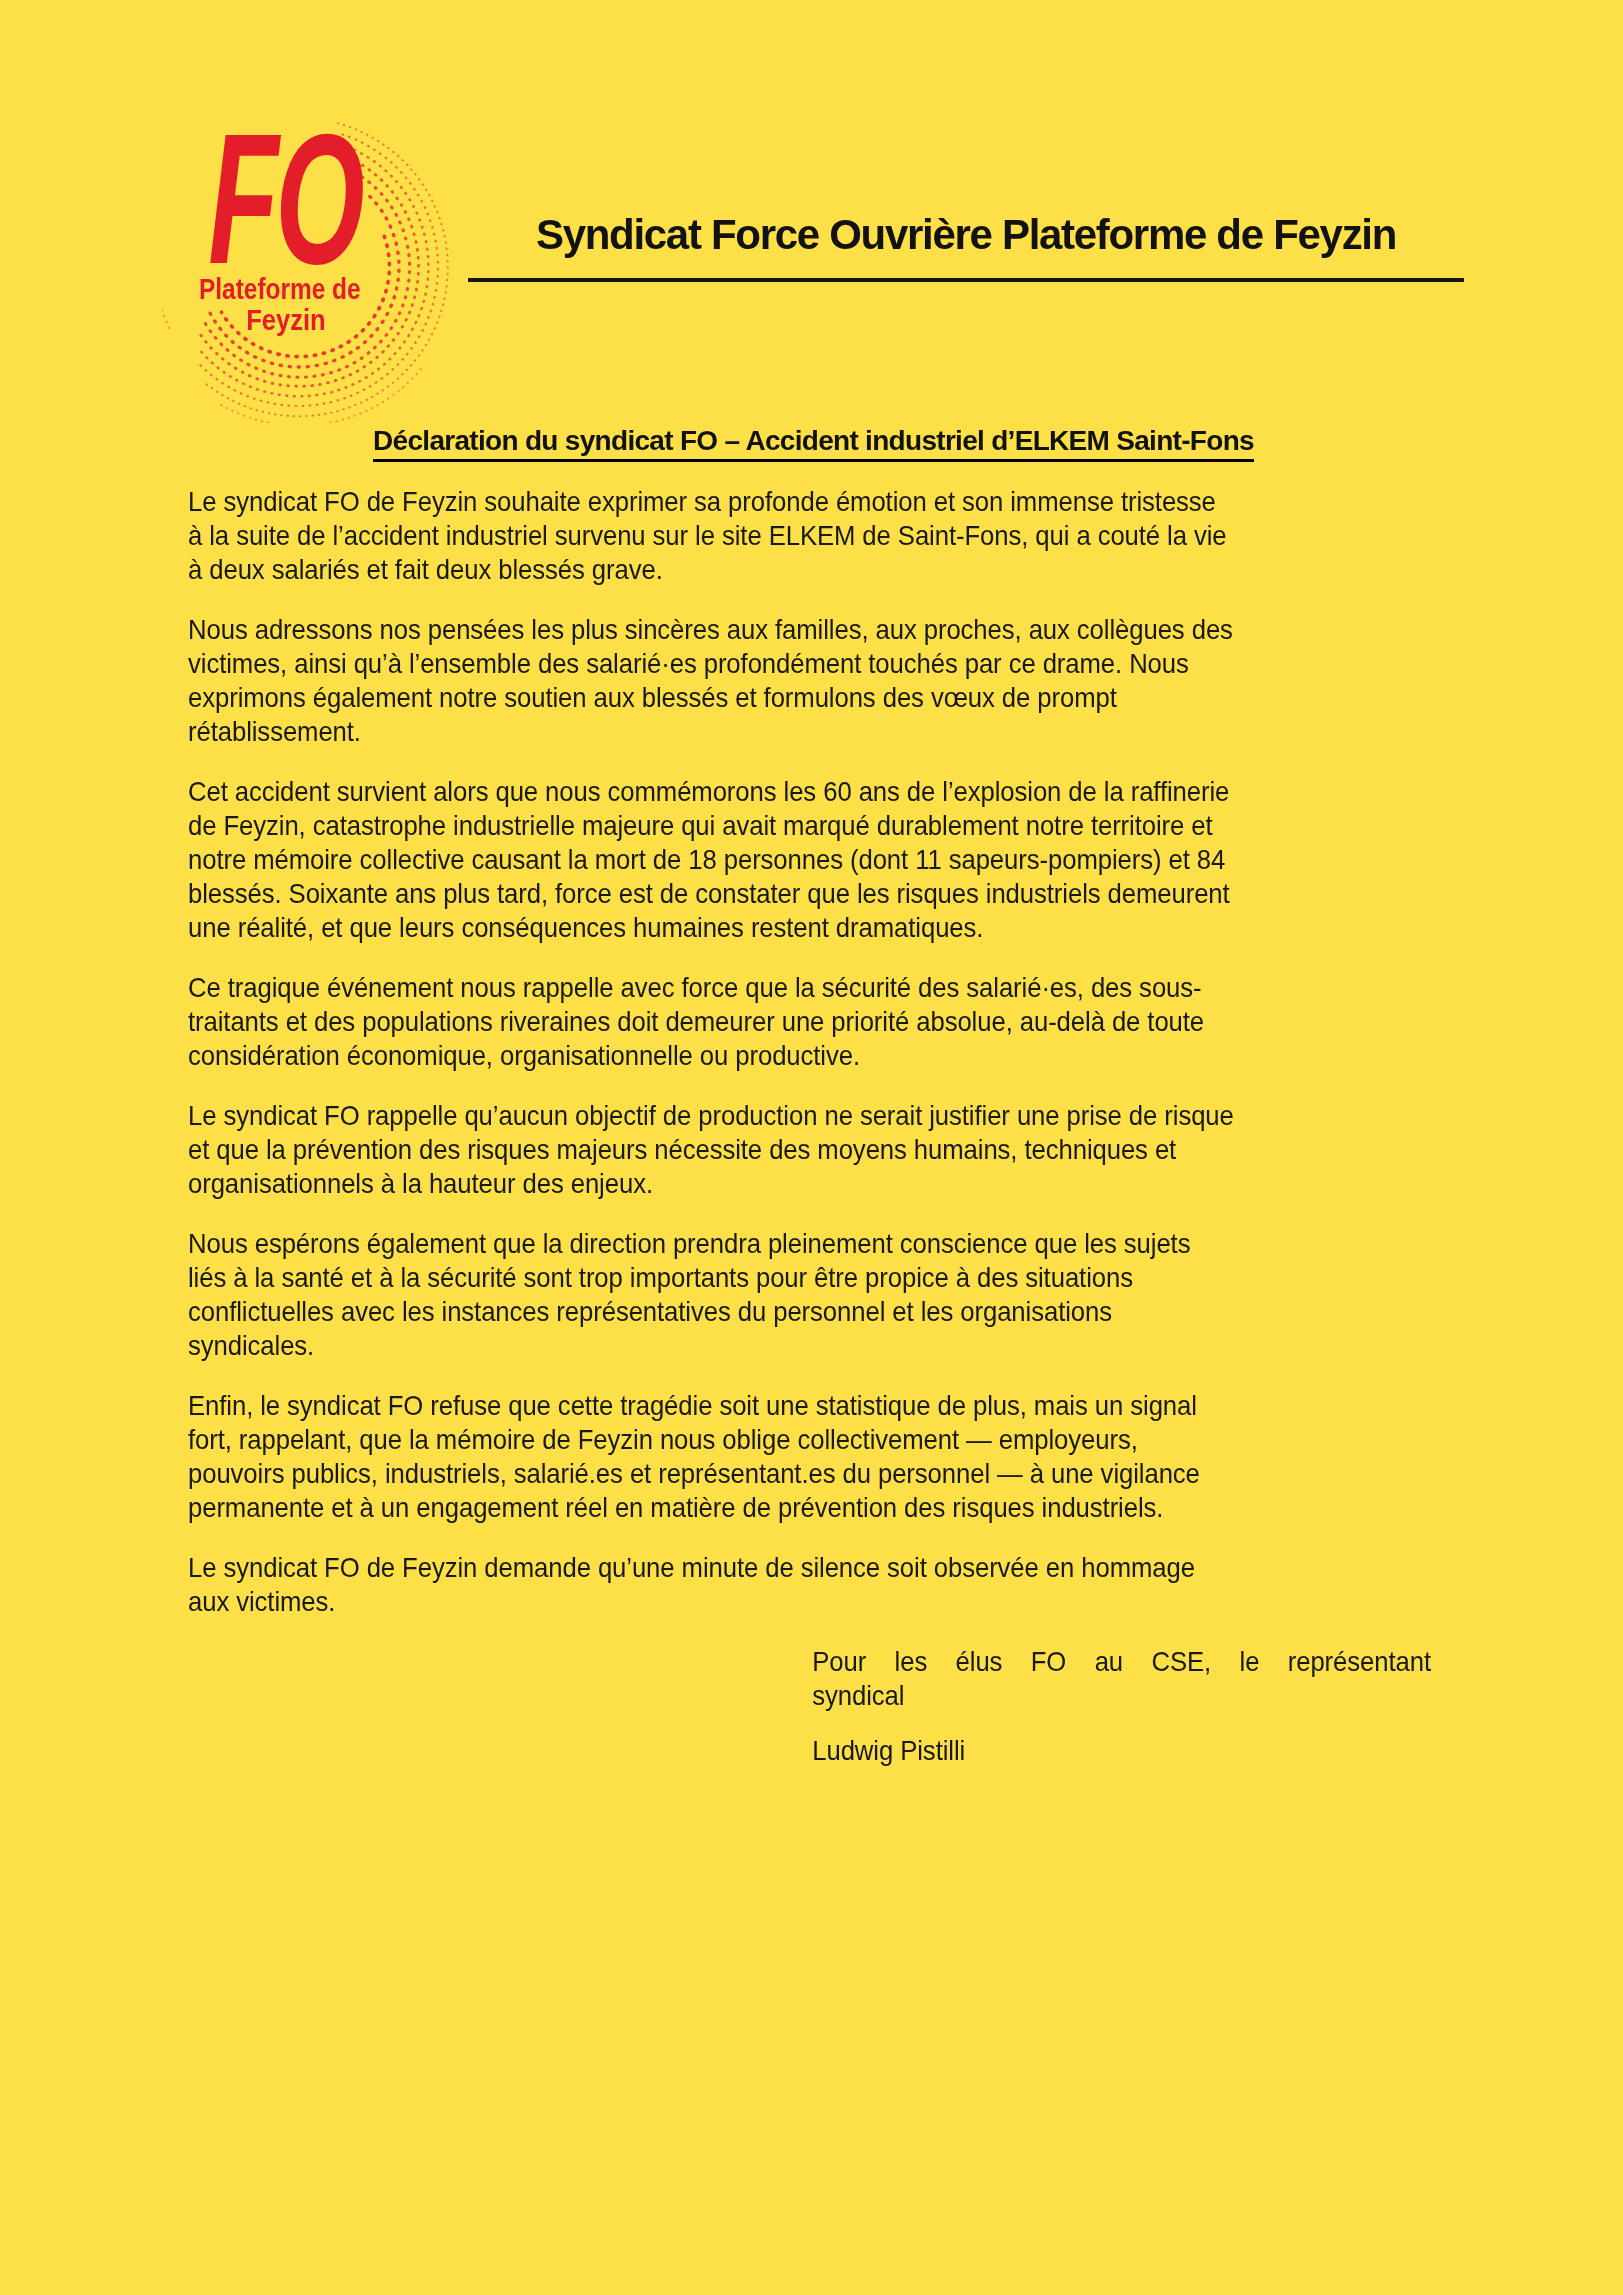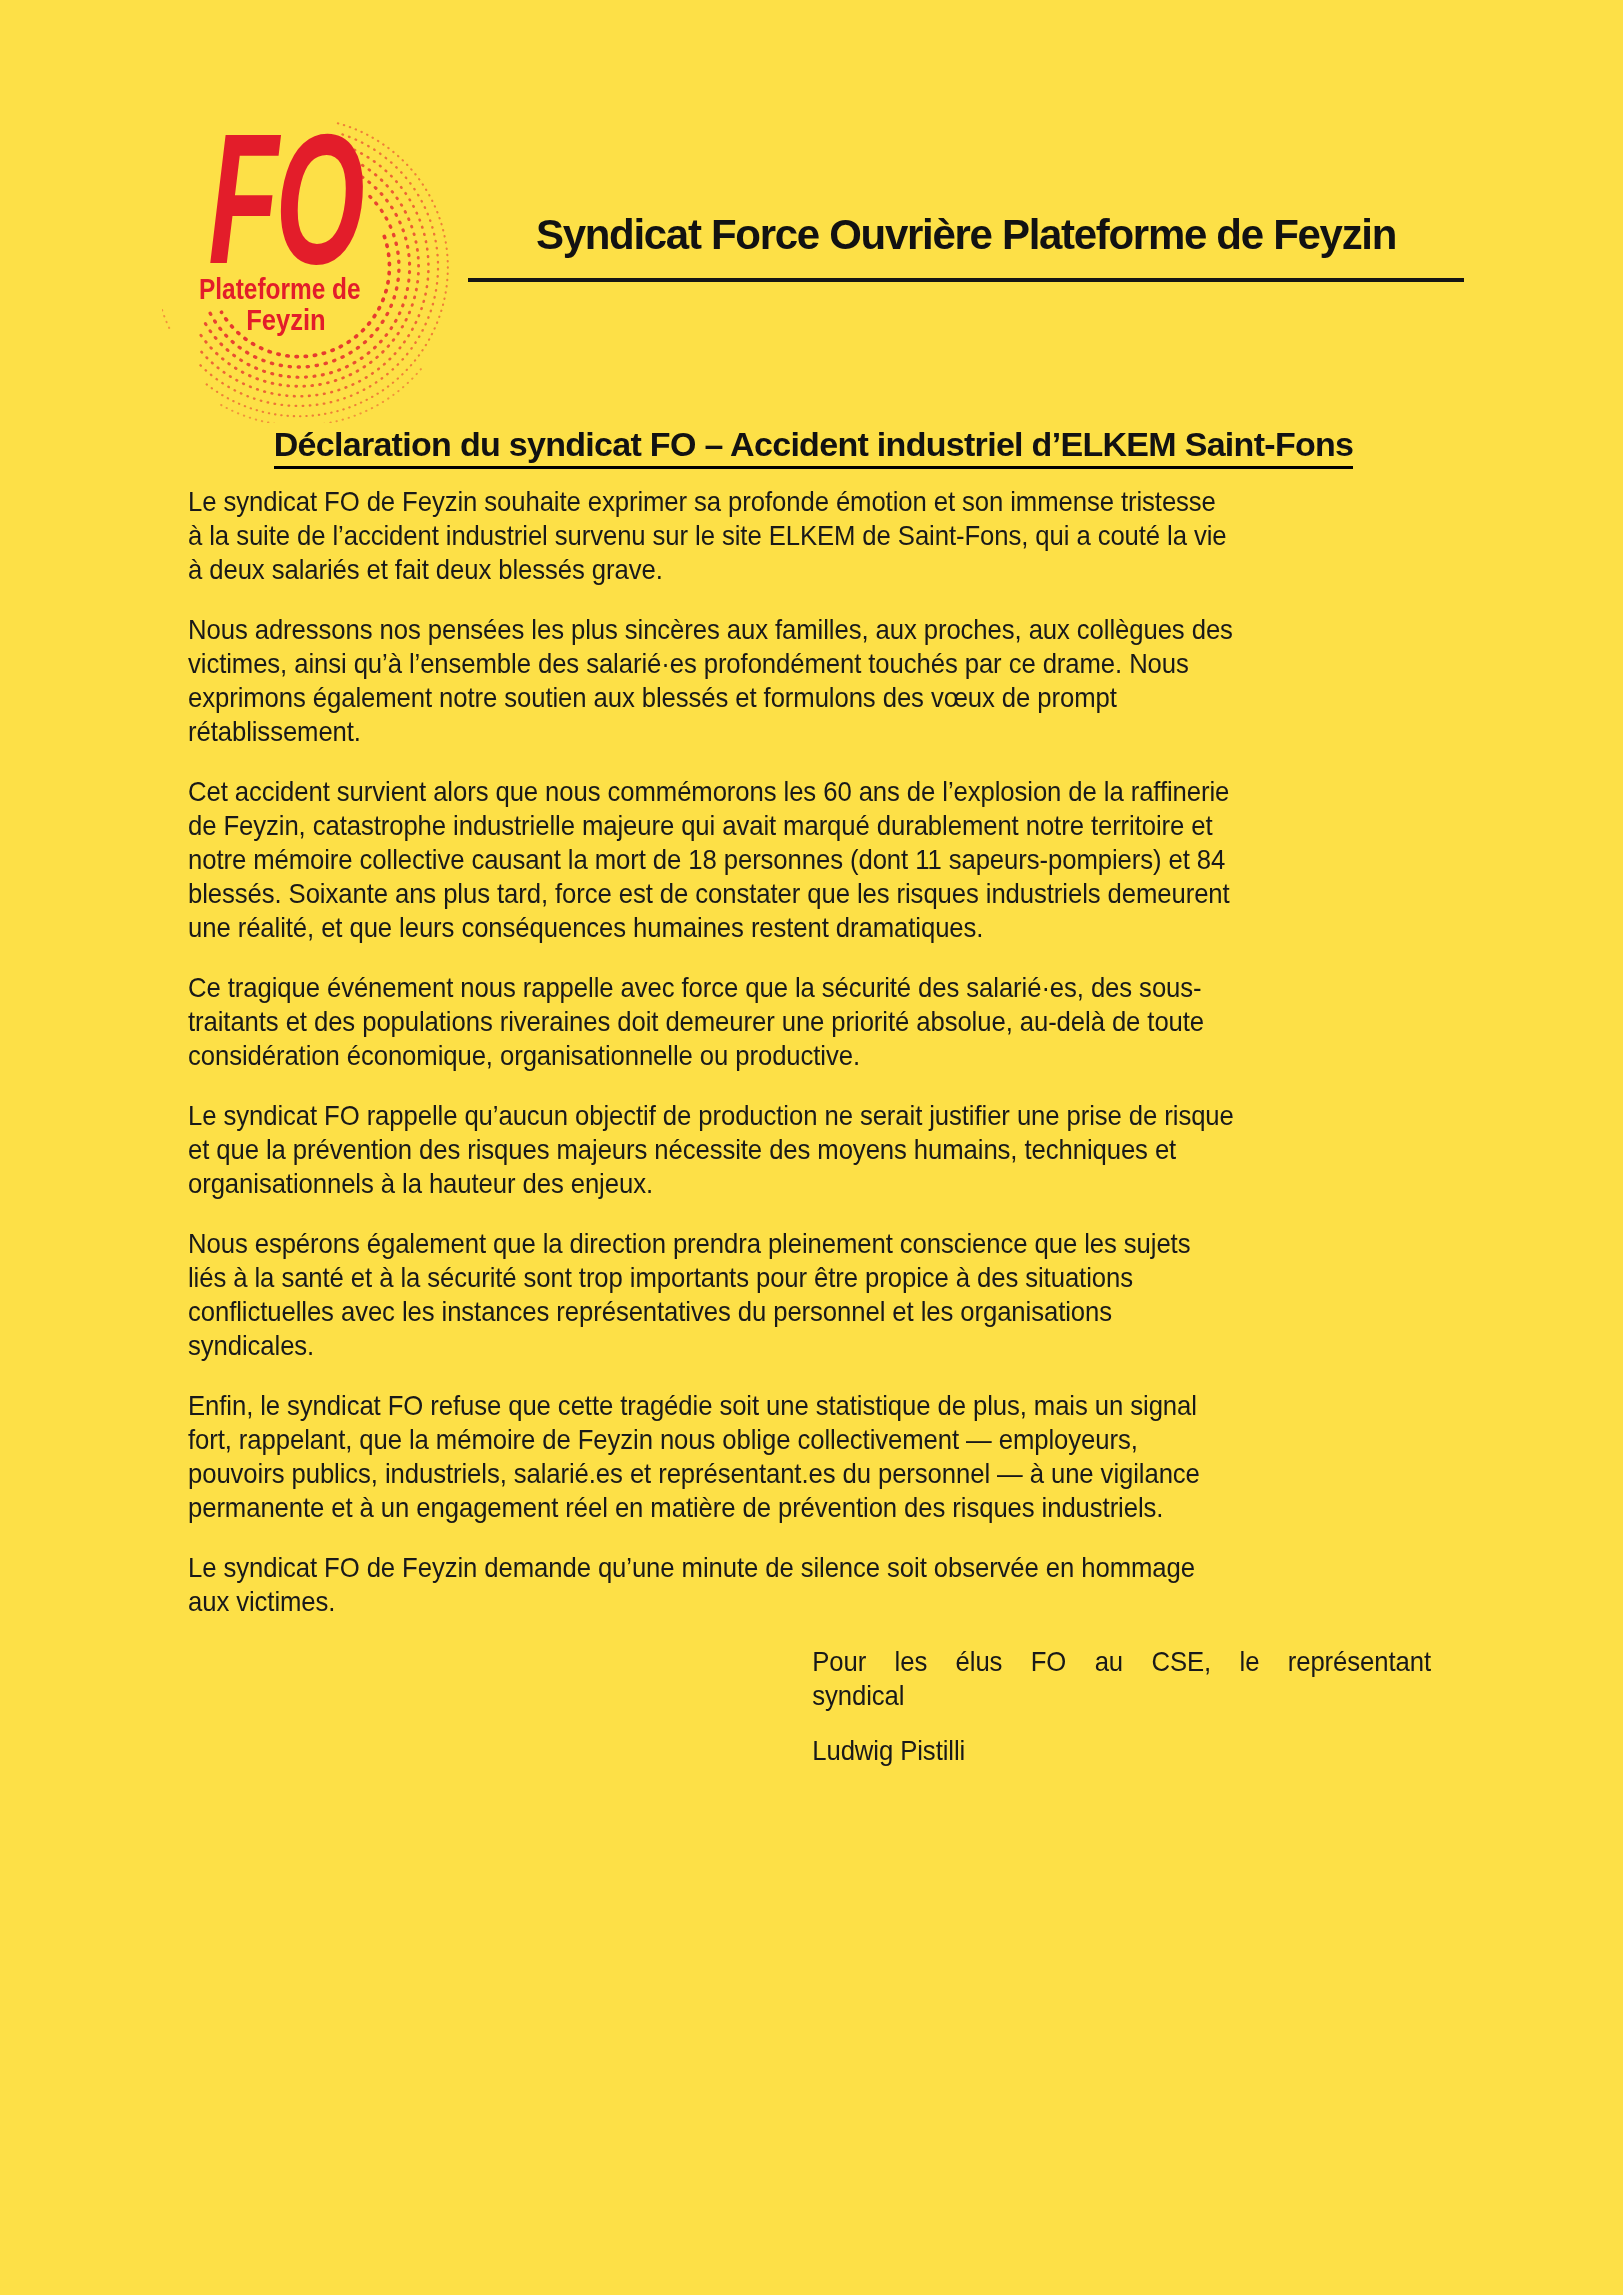--- a/index.html
+++ b/index.html
@@ -23,21 +23,21 @@
   .logo-fo{fill:var(--brand); font-weight:bold; font-style:italic;
            font-size:284px; letter-spacing:-8px;}
   .logo-sub{fill:var(--brand); font-weight:bold; text-anchor:middle;}
   
   .header-block{position:absolute; left:468px; top:204px; width:996px;}
   .org-title{margin:8px; font-size:42px; font-weight:bold; letter-spacing:-1.3px;
              line-height:1.1; text-align:center; color:#121212; white-space:nowrap;}
   .header-rule{height:3.9px; background:#151515; margin-top:19.6px;}
   
   .doc-title{position:absolute; left:188px; top:425px; width:1251px;
-             text-align:center; font-size:34px; font-weight:bold; color:#121212;}
+             text-align:center; font-size:28px; font-weight:bold; color:#121212;}
   .doc-title span{border-bottom:3.9px solid #000; padding-bottom:3.3px; letter-spacing:-0.7px;}
   
   .body-text{position:absolute; left:188px; top:485px; width:1367px;
              transform:scaleX(0.918); transform-origin:0 0;
              font-size:28px; line-height:34px; letter-spacing:-0.1px;}
   .body-text p{margin:0 0 26px 0; white-space:pre-line;}
   
   .closing{margin:6.5px 0 0 680px; width:674px;}
   .closing-line1{text-align:justify; text-align-last:justify;}
   .signature{margin-top:21px;}

